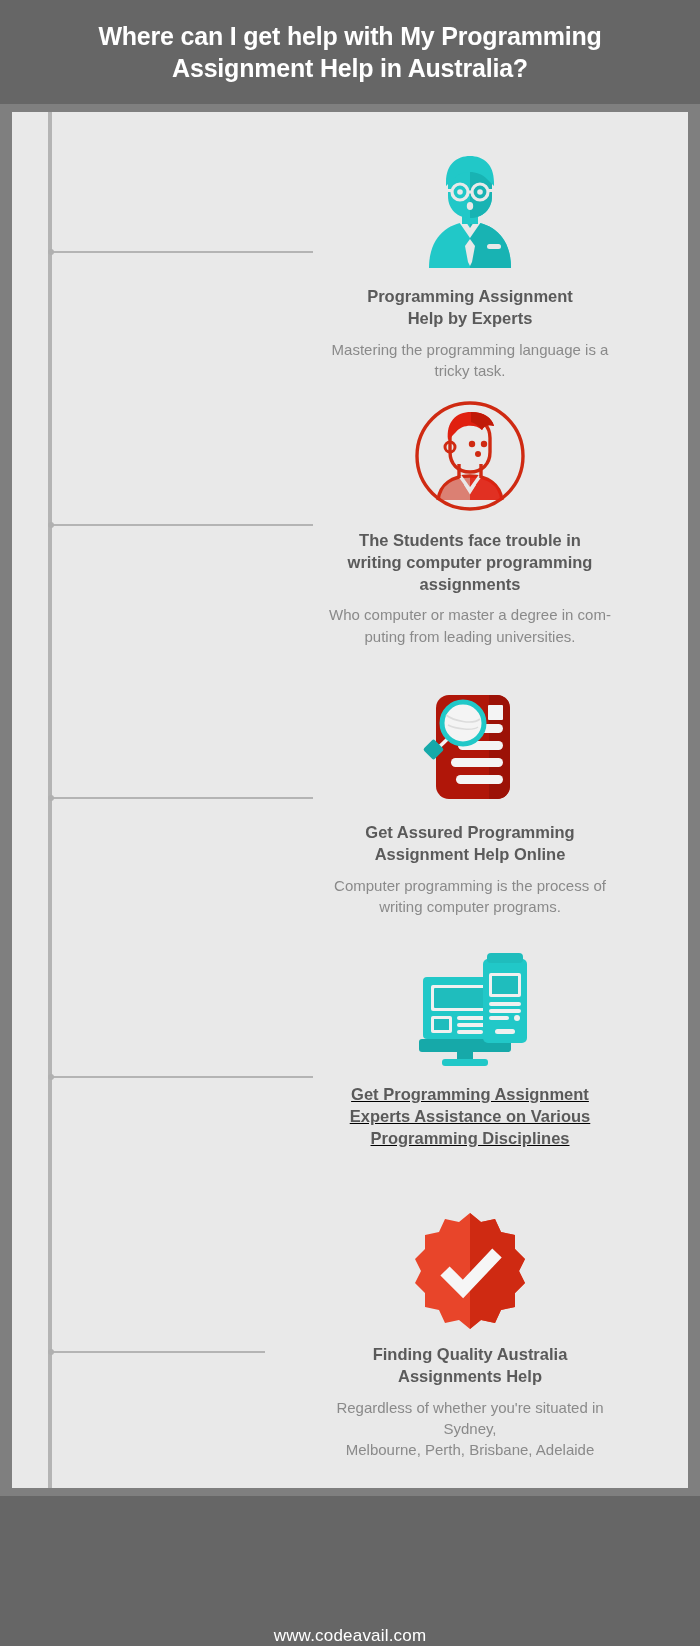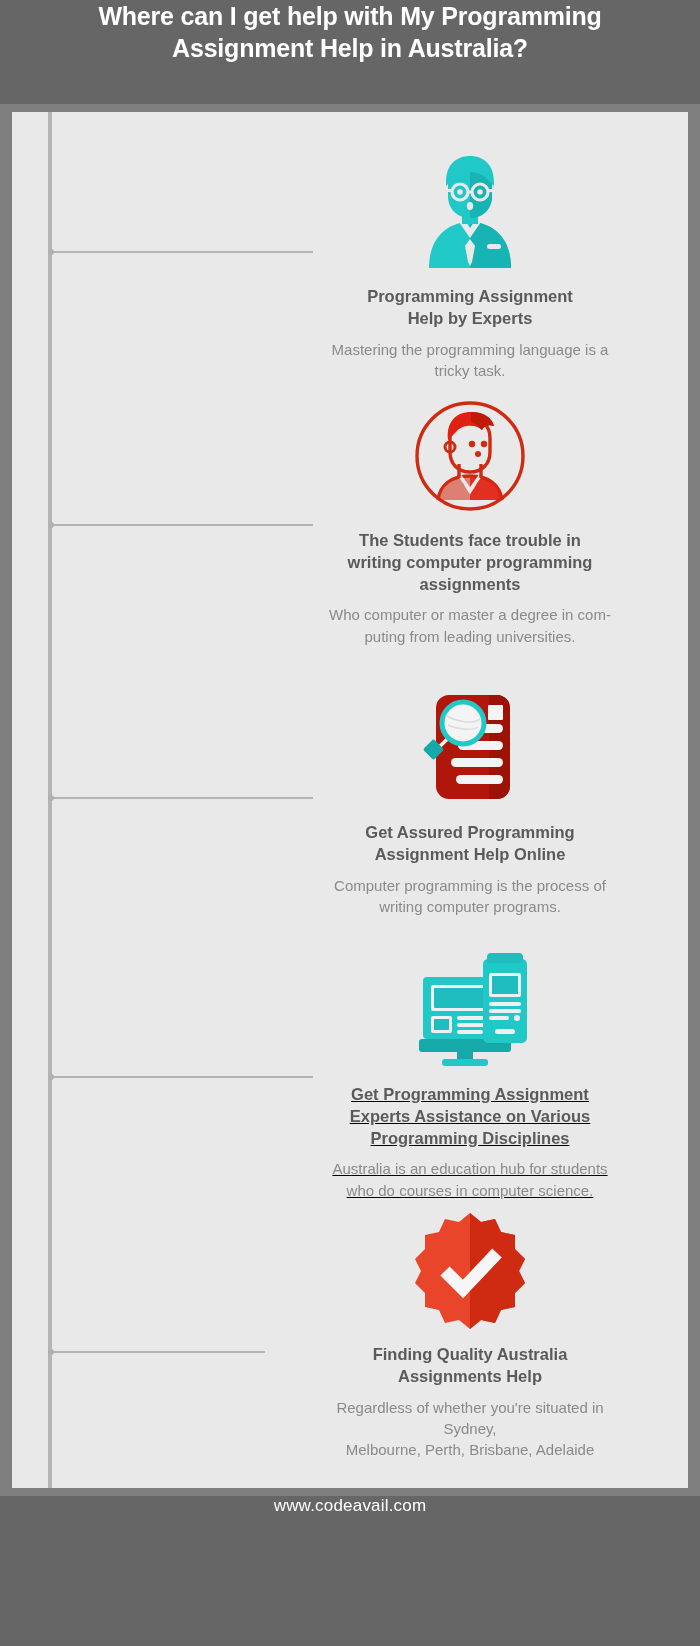--- a/index.html
+++ b/index.html
@@ -20,21 +20,21 @@
   }
 
   
   .header {
     position: absolute;
     top: 0; left: 0;
     width: 700px;
     height: 104px;
     background: #666666;
     display: flex;
-    align-items: flex-start;
+    align-items: center;
     justify-content: center;
   }
   .header-title {
     width: 620px;
     text-align: center;
     color: #ffffff;
     font-size: 25px;
     font-weight: bold;
     line-height: 1.28;
     letter-spacing: -0.2px;
@@ -127,21 +127,21 @@
   }
 
   
   .footer {
     position: absolute;
     bottom: 0; left: 0;
     width: 700px;
     height: 150px;
     background: #666666;
     display: flex;
-    align-items: flex-start;
+    align-items: flex-end;
     justify-content: center;
   }
   .footer-text {
     color: #ffffff;
     font-size: 17px;
     letter-spacing: 0.2px;
   }
 </style>
 </head>
 <body>
@@ -306,22 +306,20 @@
           <rect x="80" y="51" width="32" height="4" rx="2" fill="#f0f0f0"></rect>
           <rect x="80" y="58" width="32" height="4" rx="2" fill="#f0f0f0"></rect>
           <rect x="80" y="65" width="20" height="4" rx="2" fill="#f0f0f0"></rect>
           <circle cx="108" cy="67" r="3" fill="#f0f0f0"></circle>
           <rect x="86" y="78" width="20" height="5" rx="2.5" fill="#f0f0f0"></rect>
         </svg>
       </div>
       <div class="block-title">Get Programming Assignment
 Experts Assistance on Various
 Programming Disciplines</div>
-      <div class="block-text">Australia is an education hub for students
-who do courses in computer science.</div>
     </div>
 
     <div class="block" style="top:1106px;">
       <div class="icon-wrap">
         <svg width="118" height="118" viewBox="0 0 118 118" aria-hidden="true">
           <defs>
             <clipPath id="half-right">
               <rect x="59" y="0" width="59" height="118"></rect>
             </clipPath>
           </defs>

